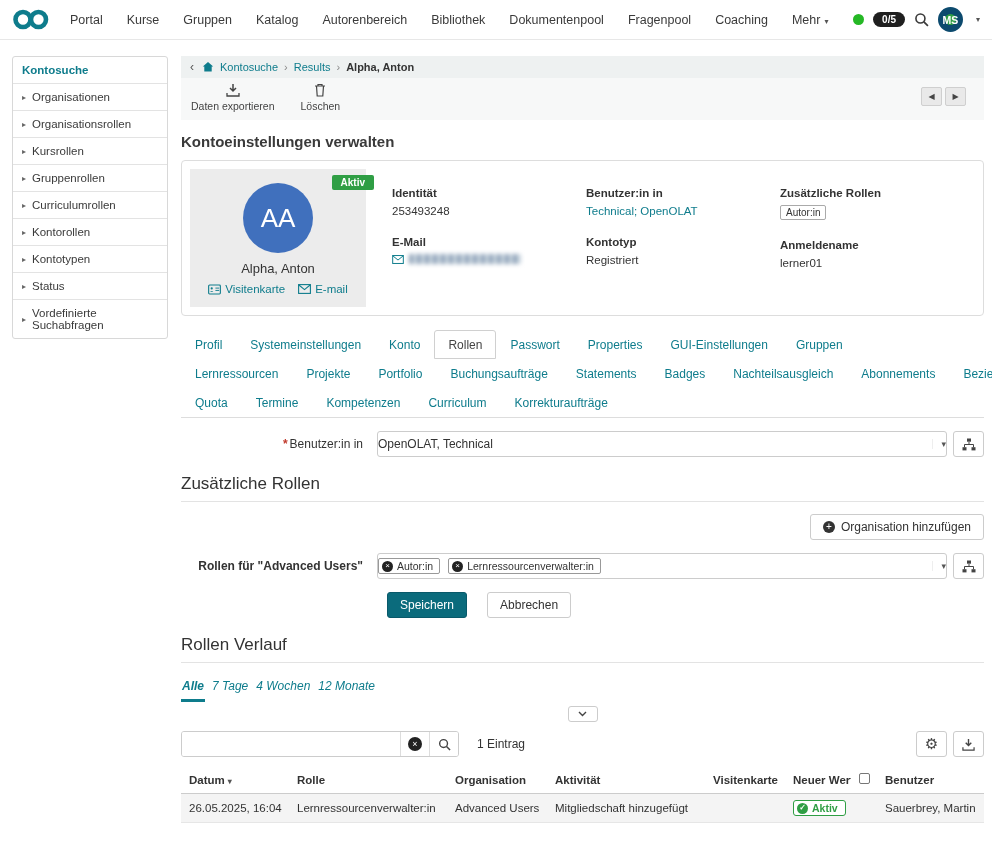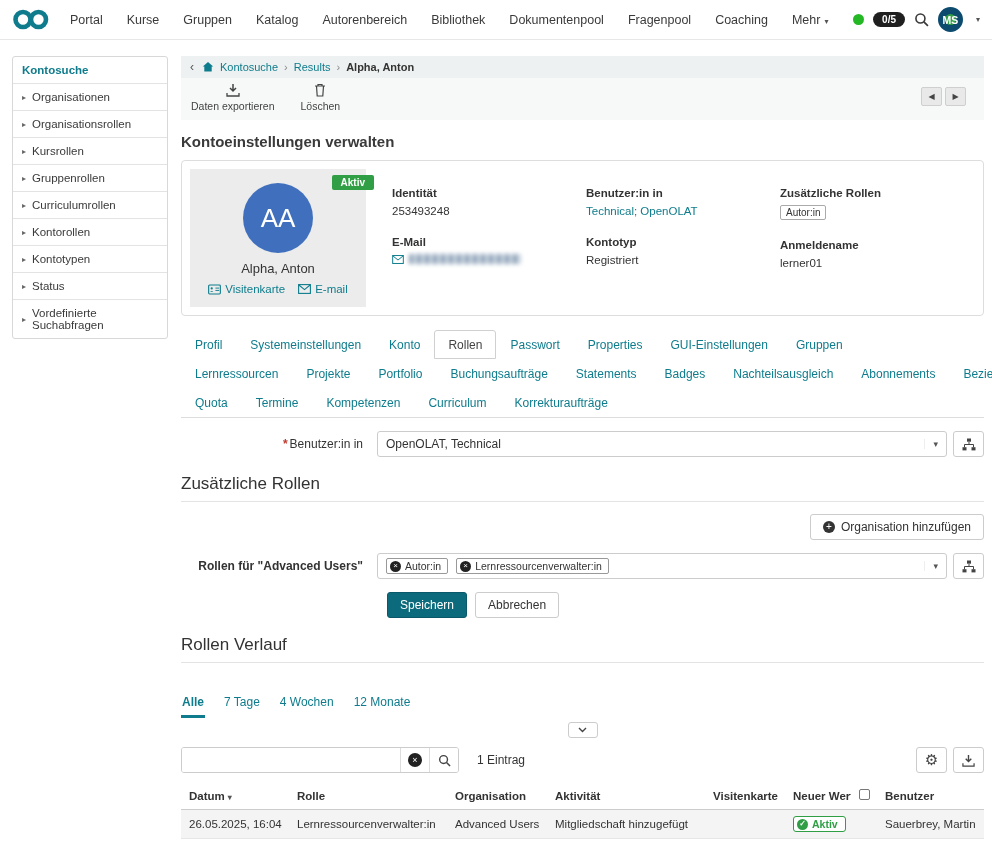--- a/index.html
+++ b/index.html
@@ -88,39 +88,39 @@
   
   .section-h { font-size: 17px; font-weight: normal; color: #333; margin: 17px 0 0;
     padding-bottom: 7px; border-bottom: 1px solid #e3e3e3; }
   .form-row { display: flex; align-items: center; margin-top: 13px; }
   .form-label { width: 196px; text-align: right; padding-right: 14px; font-size: 12px;
     color: #333; flex-shrink: 0; }
   .form-label.bold { font-weight: bold; }
   .req { color: #c0392b; font-weight: bold; margin-right: 2px; }
   .control { flex: 1; display: flex; gap: 6px; align-items: center; }
   .selectbox { flex: 1; height: 26px; border: 1px solid #ccc; border-radius: 3px; background: #fff;
-    display: flex; align-items: center; padding: 0 8px; font-size: 12px; gap: 4px; cursor: pointer; }
+    display: flex; align-items: center; padding: 0 0; font-size: 12px; gap: 4px; cursor: pointer; }
   .sel-caret { margin-left: auto; color: #555; font-size: 9px; padding-left: 8px; border-left: 1px solid #eee; }
   .sq-btn { width: 31px; height: 26px; border: 1px solid #ccc; border-radius: 3px; background: #fff;
     display: flex; align-items: center; justify-content: center; color: #444; cursor: pointer; flex-shrink: 0; }
   .tag { display: inline-flex; align-items: center; gap: 4px; border: 1px solid #999;
     border-radius: 2px; padding: 1px 6px 1px 3px; font-size: 10.5px; background: #fff; margin-right: 4px; }
   .x-circle { width: 11px; height: 11px; border-radius: 50%; background: #222; color: #fff;
     font-size: 8px; line-height: 1; display: inline-flex; align-items: center; justify-content: center; }
   .addorg-row { display: flex; justify-content: flex-end; margin-top: 12px; }
   .btn { font-size: 12px; padding: 5px 12px; border-radius: 3px; border: 1px solid #ccc;
     background: #fff; color: #333; cursor: pointer; display: inline-flex; align-items: center; gap: 6px;
     font-family: "Liberation Sans", sans-serif; }
   .btn.primary { background: var(--primary-btn, #0b6b7c); border-color: #09596a; color: #fff; }
   .plus-circle { width: 12px; height: 12px; border-radius: 50%; background: #333; color: #fff;
     font-size: 10px; line-height: 1; display: inline-flex; align-items: center; justify-content: center; }
-  .btn-row { margin-top: 13px; padding-left: 206px; display: flex; gap: 8px; }
-
-  
-  .filters { display: flex; gap: 18px; margin-top: 28px; }
+  .btn-row { margin-top: 13px; padding-left: 206px; display: flex; gap: 20px; }
+
+  
+  .filters { display: flex; gap: 6px; margin-top: 12px; font-style: italic; }
   .filter { padding: 4px 1px 6px; font-size: 12px; color: var(--brand-teal, #0e7c8c);
     border-bottom: 3px solid transparent; }
   .filter.active { border-bottom-color: var(--brand-teal, #0e7c8c); font-weight: bold; }
   .collapse-row { display: flex; justify-content: center; margin-top: 4px; }
   .collapse-btn { width: 30px; height: 16px; border: 1px solid #ccc; border-radius: 3px;
     background: #fff; display: flex; align-items: center; justify-content: center; color: #444; cursor: pointer; }
   .search-row { display: flex; align-items: center; margin-top: 9px; }
   .input-group { display: flex; border: 1px solid #ccc; border-radius: 3px; overflow: hidden; height: 26px; }
   .search-input { width: 218px; border: none; outline: none; padding: 0 8px; font-size: 12px;
     font-family: "Liberation Sans", sans-serif; }

